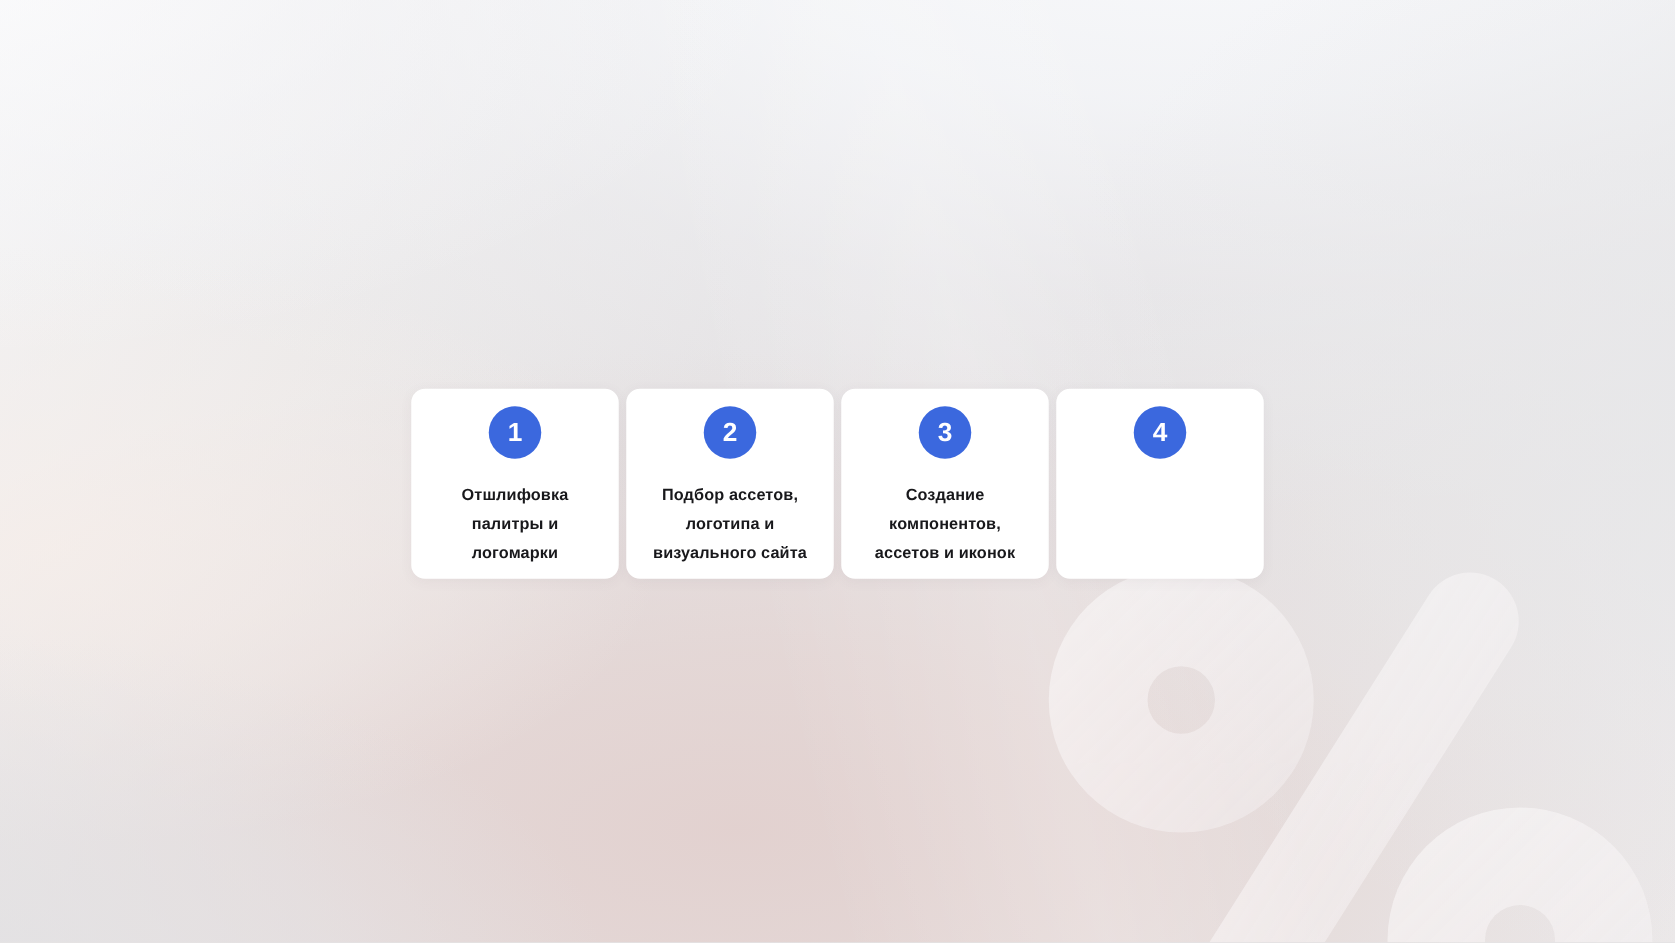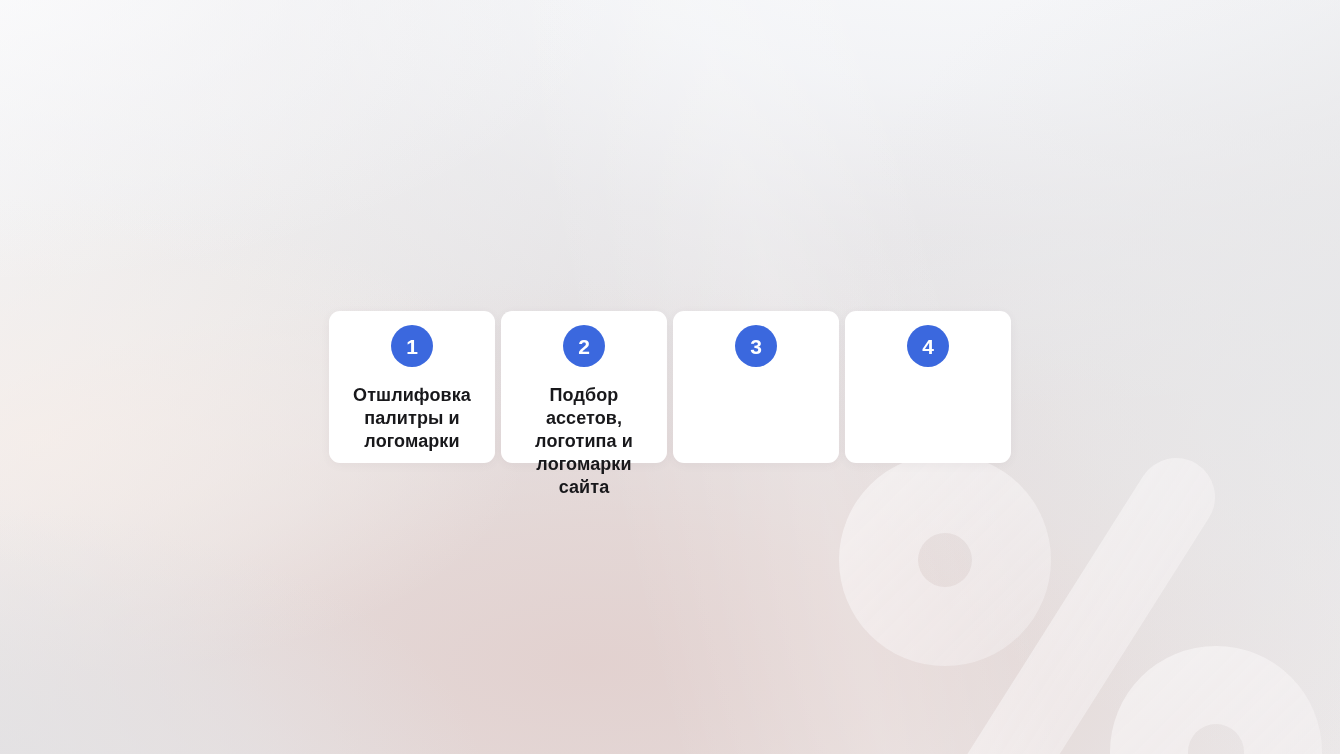--- a/index.html
+++ b/index.html
@@ -143,21 +143,21 @@
     font-size: 21px;
     font-weight: 700;
     letter-spacing: 0px;
     line-height: 1;
     flex: 0 0 auto;
   }
 
   .card-text {
     margin-top: 17px;
     color: #18181b;
-    font-size: 18px;
+    font-size: 13px;
     font-weight: 700;
     line-height: 23px;
     text-align: center;
     letter-spacing: 0.1px;
     padding: 0 9px;
   }
 </style>
 </head>
 <body>
 
@@ -205,26 +205,31 @@
         <div>палитры и</div>
         <div>логомарки</div>
       </div>
     </div>
 
     <div class="card">
       <div class="badge">2</div>
       <div class="card-text">
         <div>Подбор ассетов,</div>
         <div>логотипа и</div>
-        <div>логомарки сайта</div>
+        <div>визуального сайта</div>
       </div>
     </div>
 
     <div class="card">
       <div class="badge">3</div>
+      <div class="card-text">
+        <div>Создание</div>
+        <div>компонентов,</div>
+        <div>ассетов и иконок</div>
+      </div>
     </div>
 
     <div class="card">
       <div class="badge">4</div>
     </div>
 
   </div>
 </div>
 
 </body></html>

